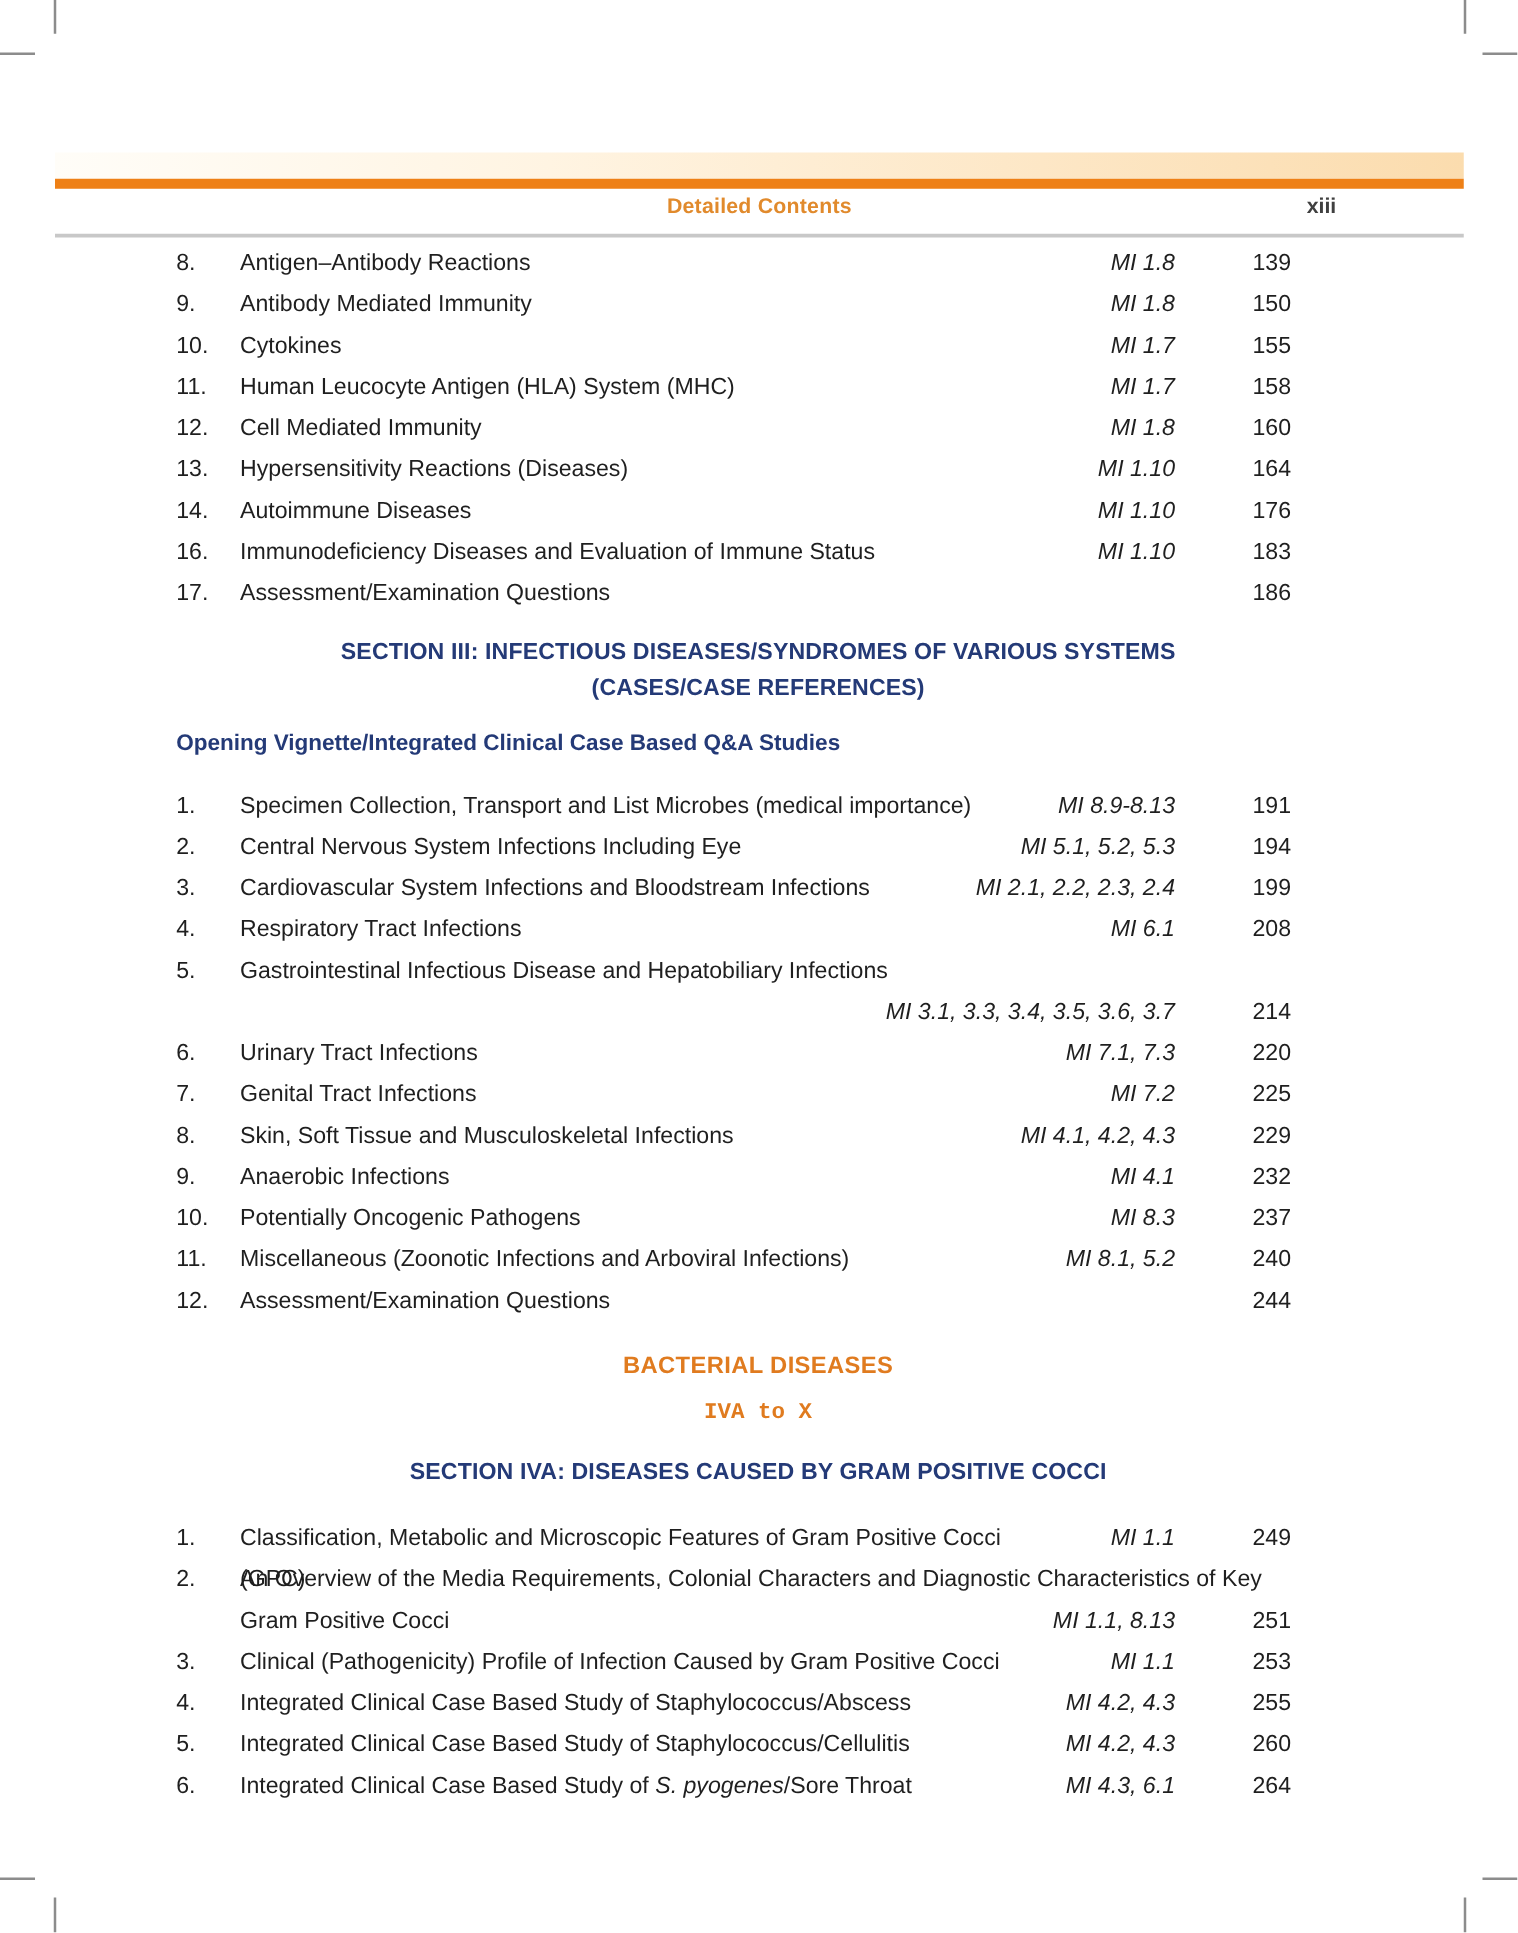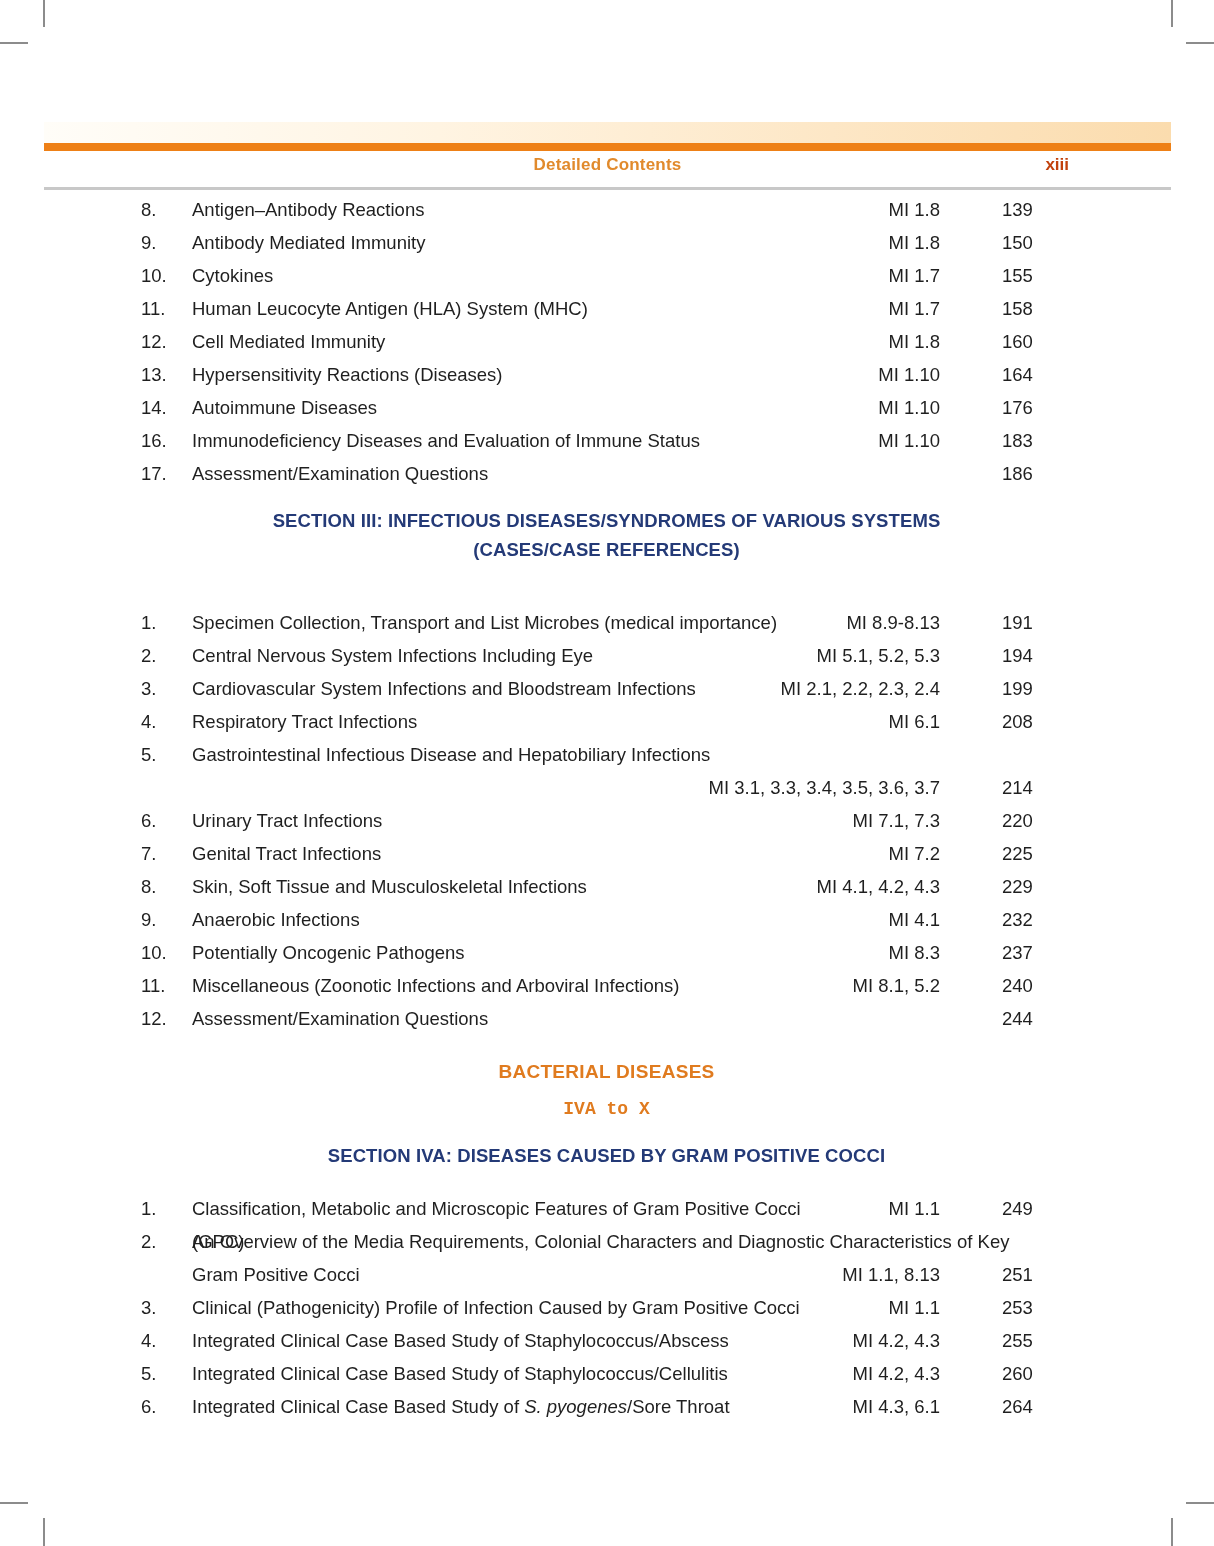--- a/index.html
+++ b/index.html
@@ -57,21 +57,21 @@
     font-weight: bold;
     color: #e18a2c;
     letter-spacing: 0.2px;
   }
   .header-folio {
     position: absolute;
     right: 102px;
     top: 0;
     font-size: 17px;
     font-weight: bold;
-    color: #c2410c;
+    color: #404040;
   }
   .header-rule-gray {
     height: 3px;
     background: #c8c8c8;
     margin-top: 2px;
   }
 
   
   .content {
     position: absolute;
@@ -100,20 +100,21 @@
     left: 51px;
     top: 0;
     right: 230px;
   }
   .toc-code {
     position: absolute;
     left: 470px;
     width: 329px;
     top: 0;
     text-align: right;
+    font-style: italic;
   }
   .toc-page {
     position: absolute;
     right: 0;
     top: 0;
     width: 70px;
     text-align: left;
   }
   
   .toc-row.two-line { min-height: 66px; }
@@ -243,20 +244,21 @@
 
   <div class="sp-16"></div>
 
   <div class="section-heading">
     <div>SECTION III: INFECTIOUS DISEASES/SYNDROMES OF VARIOUS SYSTEMS</div>
     <div>(CASES/CASE REFERENCES)</div>
   </div>
 
   <div class="sp-20"></div>
 
+  <div class="sub-heading">Opening Vignette/Integrated Clinical Case Based Q&amp;A Studies</div>
 
   <div class="sp-22"></div>
 
   <div>
     <div class="toc-row">
       <span class="toc-num">1.</span>
       <span class="toc-title">Specimen Collection, Transport and List Microbes (medical importance)</span>
       <span class="toc-code">MI 8.9-8.13</span>
       <span class="toc-page">191</span>
     </div>

